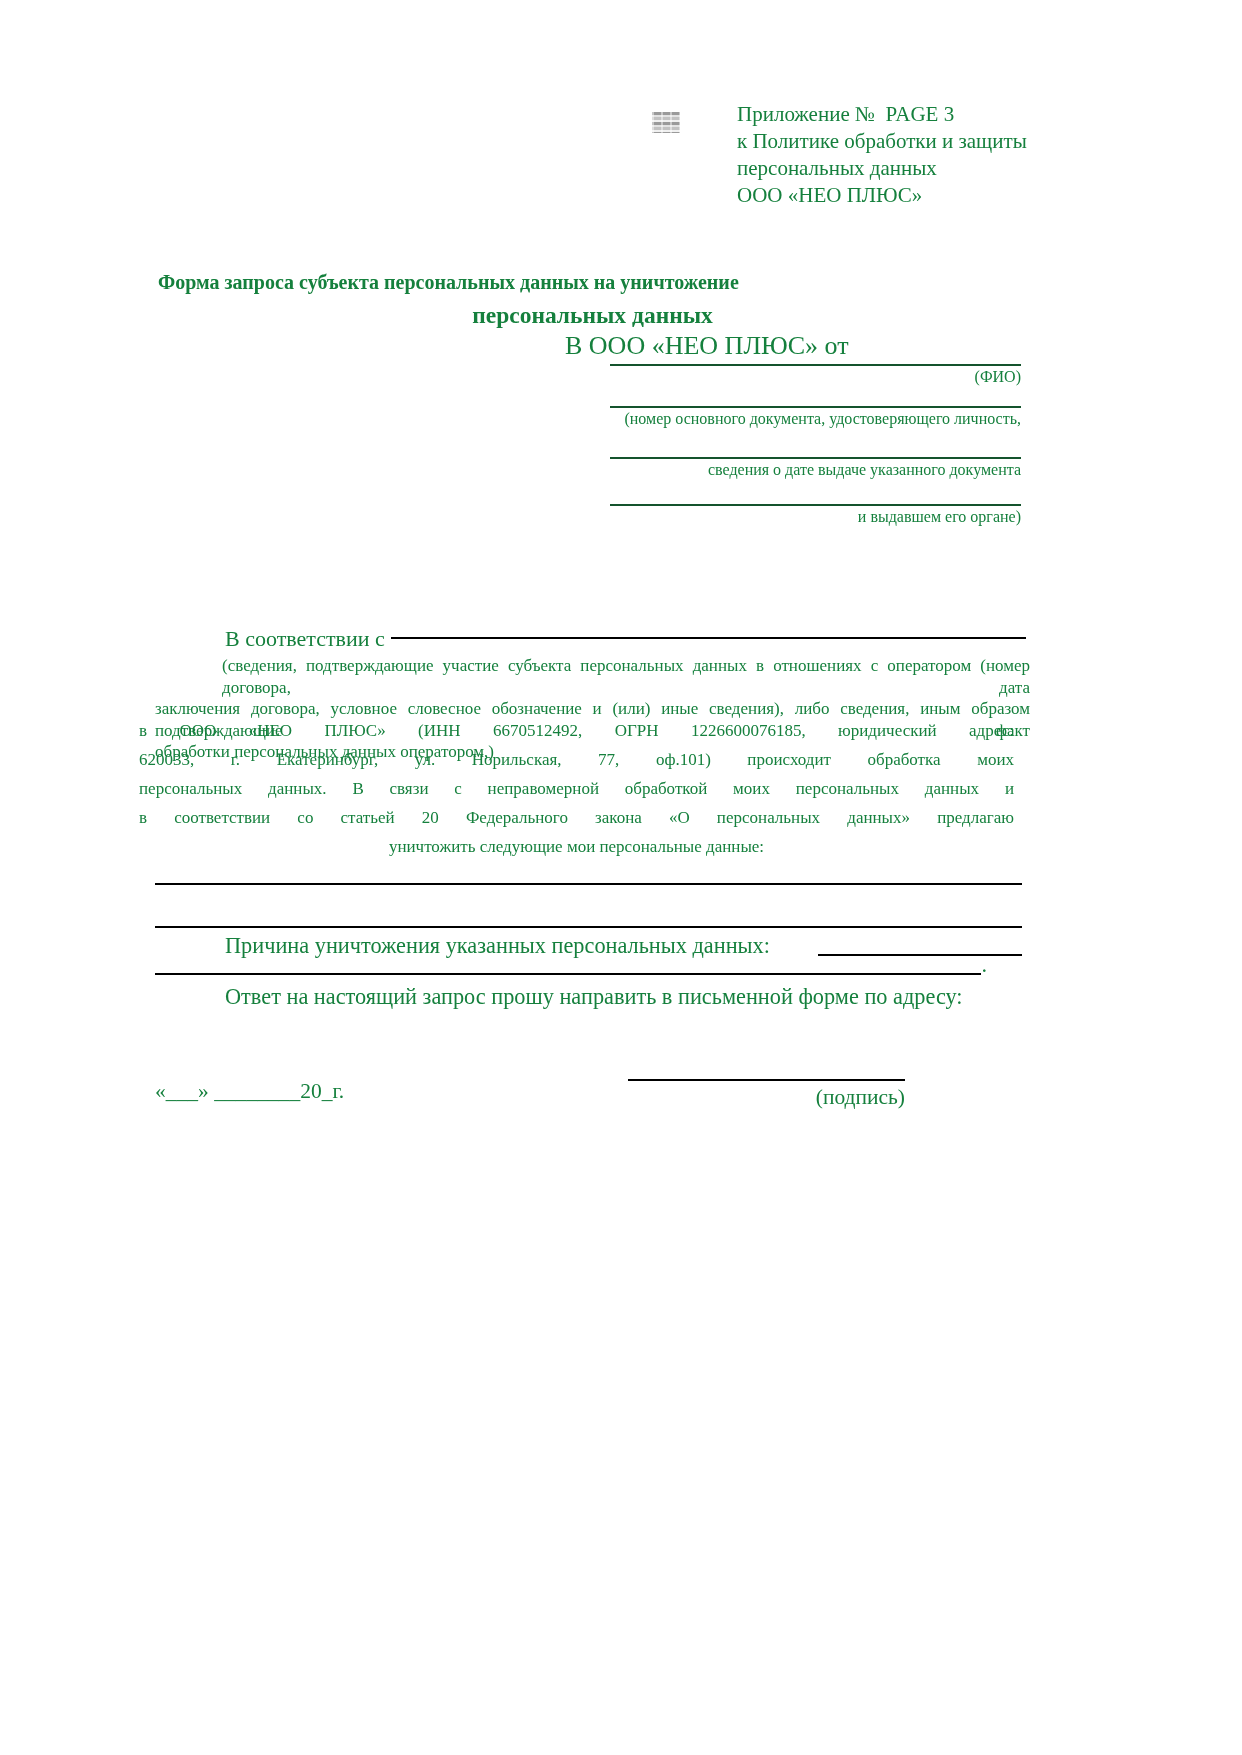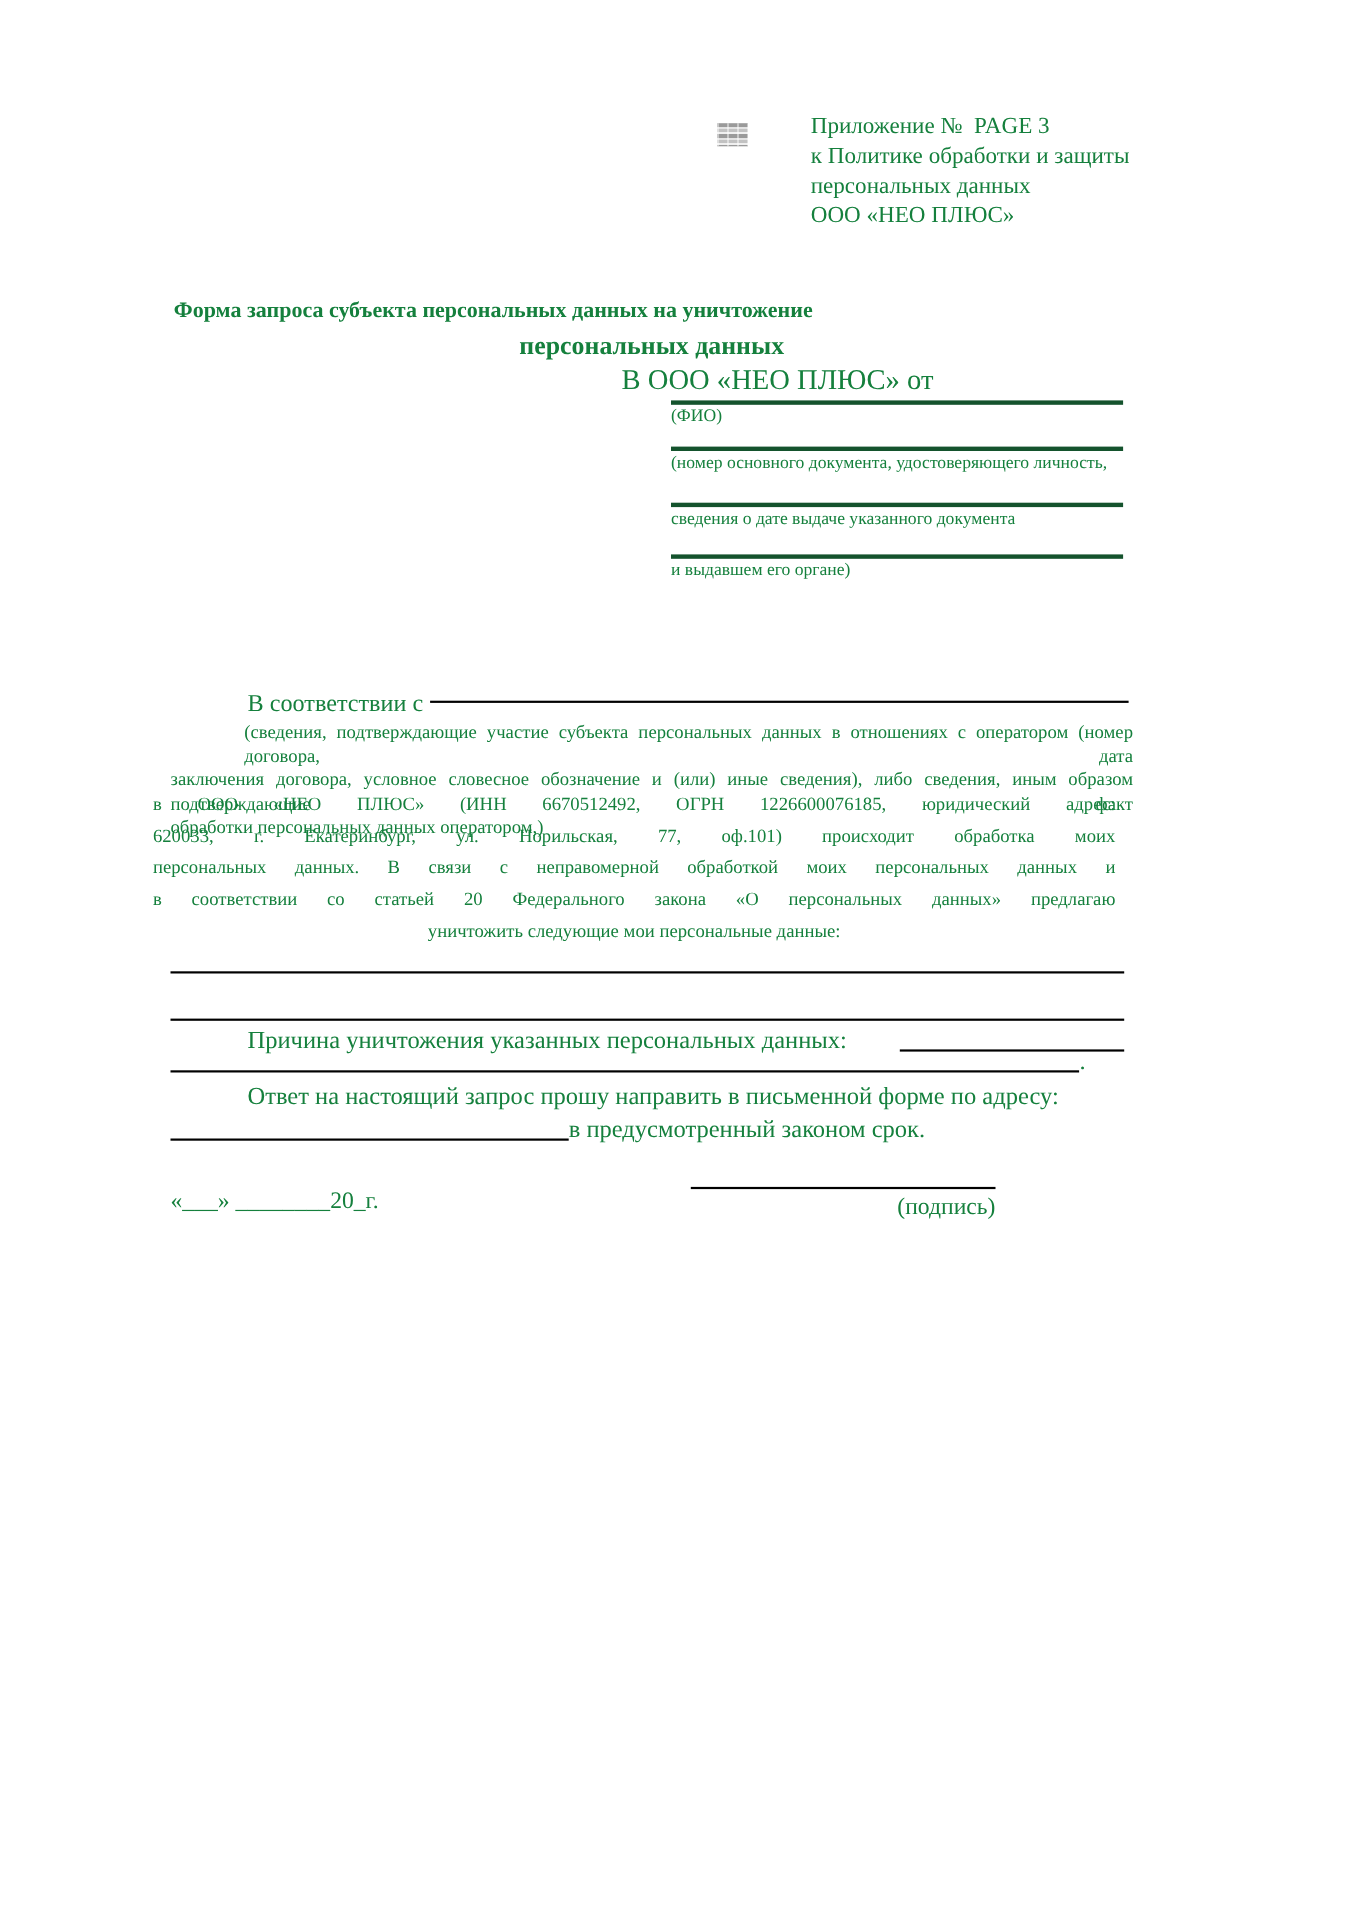--- a/index.html
+++ b/index.html
@@ -22,21 +22,21 @@
   }
 
   .annotation { position: absolute; left: 737px; top: 101px; font-size: 21px; line-height: 27px; }
   .annotation div { white-space: pre-wrap; }
 
   .title-l1 { position: absolute; left: 158px; top: 271px; font-size: 20px; font-weight: bold; white-space: nowrap; }
   .title-l2 { position: absolute; left: 155px; top: 302px; width: 875px; text-align: center; font-size: 23.5px; font-weight: bold; }
 
   .addressee { position: absolute; left: 565px; top: 331px; font-size: 26px; white-space: nowrap; }
 
-  .field { position: absolute; left: 610px; width: 411px; border-top: 4px solid #14532d; padding-top: 2px; text-align: left; font-size: 16px; }
+  .field { position: absolute; left: 610px; width: 411px; border-top: 2px solid #14532d; padding-top: 2px; text-align: right; font-size: 16px; }
   .field.f1 { top: 364px; }
   .field.f2 { top: 406px; }
   .field.f3 { top: 457px; }
   .field.f4 { top: 504px; }
 
   .accordance { position: absolute; left: 225px; top: 626px; width: 801px; display: flex; align-items: center; font-size: 22px; }
   .accordance .txt { white-space: nowrap; padding-right: 6px; }
   .fill-line { flex: 1; border-bottom: 2px solid #000; margin-bottom: 3px; height: 0; }
 
   .small-print { position: absolute; left: 155px; top: 655px; width: 875px; font-size: 17px; line-height: 21.5px; }
@@ -126,24 +126,20 @@
     <span class="fill-line"></span>
   </div>
 
   <div class="period-row">
     <span class="fill-line"></span>
     <span>.</span>
   </div>
 
   <div class="reply1">Ответ на настоящий запрос прошу направить в письменной форме по адресу:</div>
 
-  <div class="reply2">
-    <span class="addr-line"></span>
-    <span class="txt">в предусмотренный законом срок.</span>
-  </div>
 
   <div class="footer-date">«___» ________20_г.</div>
 
   <div class="footer-sig">
     <span class="sig-line"></span>
     <span>(подпись)</span>
   </div>
 
 </div>
 

